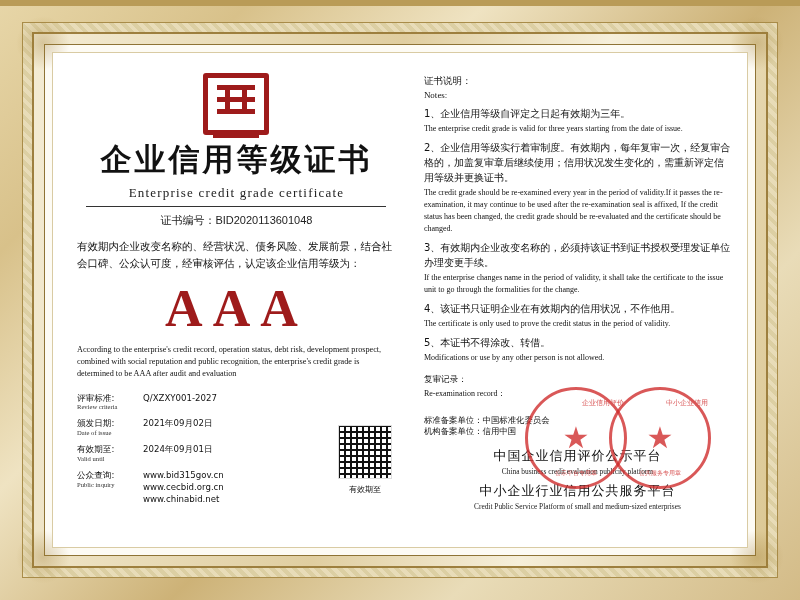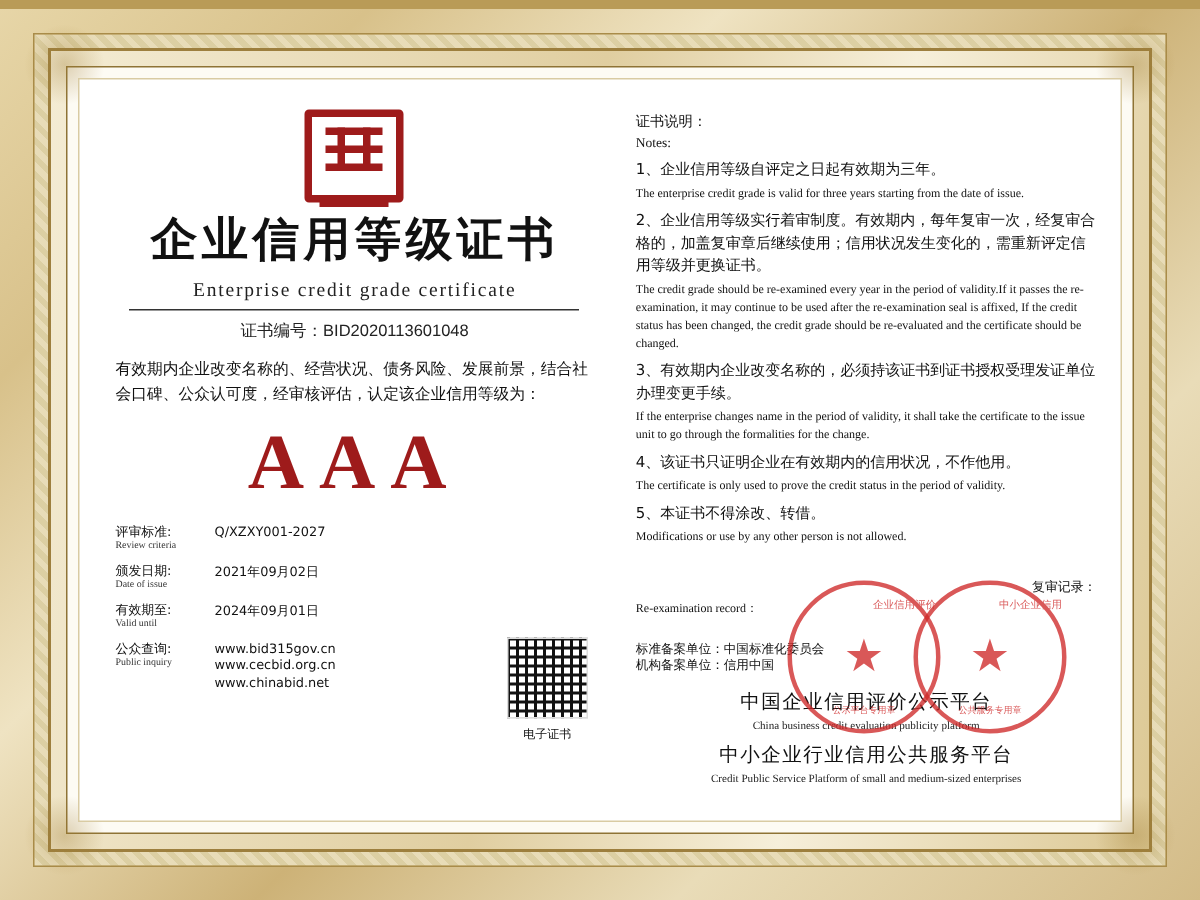--- a/index.html
+++ b/index.html
@@ -73,21 +73,21 @@
       linear-gradient(#111 2px,transparent 2px);
     background-size:6px 6px;background-color:#fff;border:2px solid #fff;
     box-shadow:0 0 0 1px #ddd inset;}
   .qr-cap{font-family:"DejaVu Sans", sans-serif;font-size:8px;margin-top:3px;color:#111;}
 
   
   .notes-h{font-family:"DejaVu Sans", sans-serif;font-size:9.5px;color:#111;margin:0 0 2px;}
   .notes-h2{font-family:"Liberation Serif", serif;font-size:9px;color:#111;margin:0 0 6px;}
   .n-cn{font-family:"DejaVu Sans", sans-serif;font-size:10px;line-height:1.5;color:#111;margin:5px 0 2px;}
   .n-en{font-family:"Liberation Serif", serif;font-size:8px;line-height:1.5;color:#111;margin:0 0 4px;}
-  .reexam{font-family:"DejaVu Sans", sans-serif;font-size:8.6px;color:#111;margin-top:22px;text-align:right;}
+  .reexam{font-family:"DejaVu Sans", sans-serif;font-size:8.6px;color:#111;margin-top:10px;}
   .reexam-en{font-family:"Liberation Serif", serif;font-size:8px;color:#111;margin-top:2px;}
 
   .orgline{display:flex;justify-content:space-between;font-family:"DejaVu Sans", sans-serif;font-size:8.4px;color:#111;margin-top:16px;flex-direction:column;}
 
   .plat{margin-top:10px;text-align:center;position:relative;}
   .plat .p1{font-family:"DejaVu Sans", sans-serif;font-size:13px;color:#111;letter-spacing:1px;}
   .plat .p1e{font-family:"Liberation Serif", serif;font-size:7.4px;color:#222;margin:2px 0 6px;}
   .plat .p2{font-family:"DejaVu Sans", sans-serif;font-size:13px;color:#111;letter-spacing:1px;}
   .plat .p2e{font-family:"Liberation Serif", serif;font-size:7.4px;color:#222;margin-top:2px;}
 
@@ -136,20 +136,21 @@
 
         <div class="title-cn">企业信用等级证书</div>
         <div class="title-en">Enterprise credit grade certificate</div>
         <div class="title-rule"></div>
         <div class="certno">
           <span>证书编号：</span><span>BID2020113601048</span>
         </div>
 
         <div class="para-cn">有效期内企业改变名称的、经营状况、债务风险、发展前景，结合社会口碑、公众认可度，经审核评估，认定该企业信用等级为：</div>
         <div class="grade">AAA</div>
+        <div class="para-en">According to the enterprise's credit record, operation status, debt risk, development prospect, combined with social reputation and public recognition, the enterprise's credit grade is determined to be AAA after audit and evaluation</div>
 
         <div class="fields">
           <div class="field">
             <div class="f-label">
               <span class="cn">评审标准:</span>
               <span class="en">Review criteria</span>
             </div>
             <div class="f-val">Q/XZXY001-2027</div>
           </div>
           <div class="field">
@@ -172,21 +173,21 @@
               <span class="en">Public inquiry</span>
             </div>
             <div class="f-val multi" style="white-space:pre-line">www.bid315gov.cn
 www.cecbid.org.cn
 www.chinabid.net</div>
           </div>
         </div>
 
         <div class="qr-box">
           <div class="qr"></div>
-          <div class="qr-cap">电子证书</div>
+          <div class="qr-cap">有效期至</div>
         </div>
       </div>
 
       <div class="right">
         <div class="notes-h">证书说明：</div>
         <div class="notes-h2">Notes:</div>
 
         <div class="n-cn">1、企业信用等级自评定之日起有效期为三年。</div>
         <div class="n-en">The enterprise credit grade is valid for three years starting from the date of issue.</div>
 

